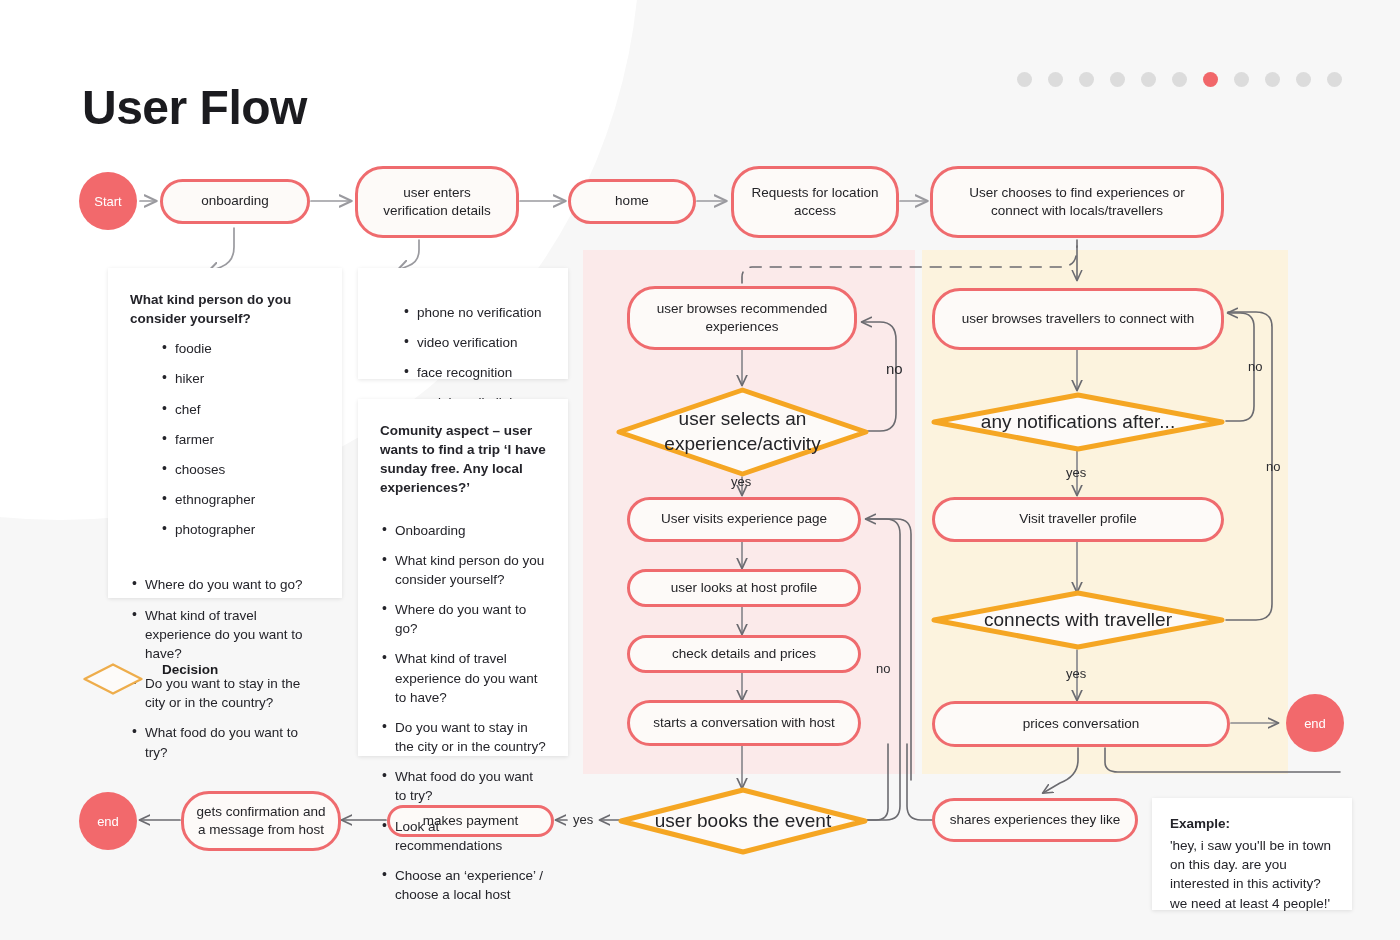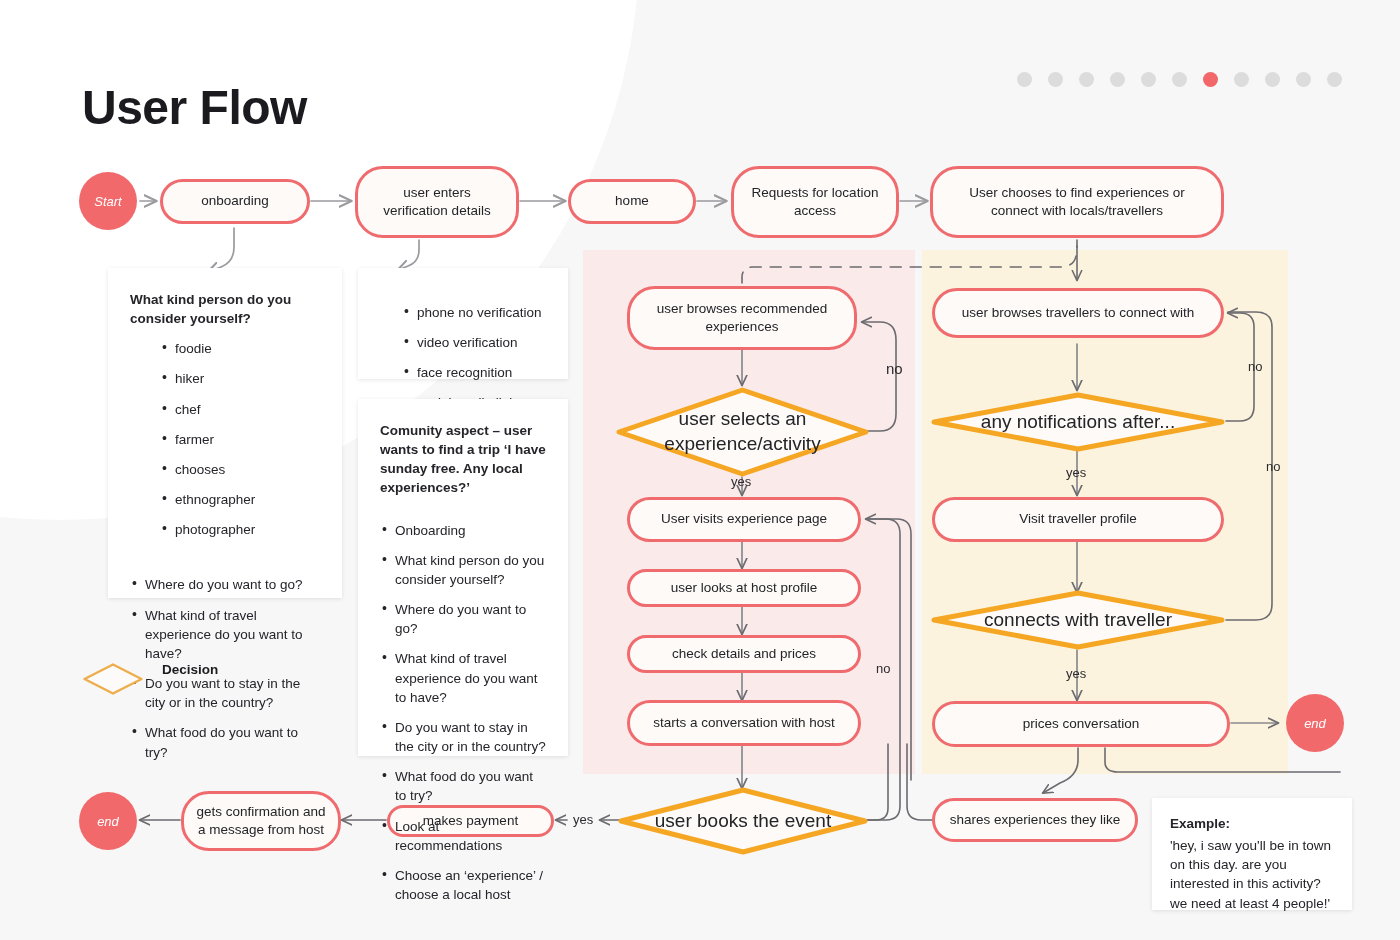--- a/index.html
+++ b/index.html
@@ -60,21 +60,20 @@
     padding: 4px 12px;
   }
 
   
   .terminator {
     position: absolute; z-index: 4;
     width: 58px; height: 58px; border-radius: 50%;
     background: #f2696c; color: #ffffff;
     display: flex; align-items: center; justify-content: center;
     font-size: 13px;
-    font-style: italic;
   }
 
   
   .decision { position: absolute; z-index: 4; }
   .decision svg { display: block; width: 100%; height: 100%; }
   .decision .dtext {
     position: absolute; inset: 0;
     display: flex; align-items: center; justify-content: center;
     text-align: center; font-size: 19px; color: #242428;
     line-height: 1.3; padding: 0 34px;
@@ -247,21 +246,21 @@
 
   <div class="node" style="left:627px; top:635px; width:234px; height:38px; border-radius:22px;">check details and prices</div>
 
   <div class="node" style="left:627px; top:569px; width:234px; height:38px; border-radius:22px;">user looks at host profile</div>
 
   <div class="node" style="left:627px; top:700px; width:234px; height:46px;">starts a conversation with host</div>
 
   <div class="elabel big" style="left:886px; top:360px;">no</div>
   <div class="elabel" style="left:731px; top:474px;">yes</div>
 
-  <div class="node" style="left:932px; top:288px; width:292px; height:50px;">user browses travellers to connect with</div>
+  <div class="node" style="left:932px; top:288px; width:292px; height:62px;">user browses travellers to connect with</div>
 
   <div class="decision" style="left:930px; top:392px; width:296px; height:60px;">
     <svg viewBox="0 0 296 60" preserveAspectRatio="none">
       <polygon points="148,3 292,30 148,57 4,30" fill="#fdfaf8" stroke="#f5a623" stroke-width="5" stroke-linejoin="round"></polygon>
     </svg>
     <div class="dtext">any notifications after...</div>
   </div>
 
   <div class="node" style="left:932px; top:497px; width:292px; height:45px;">Visit traveller profile</div>
 

